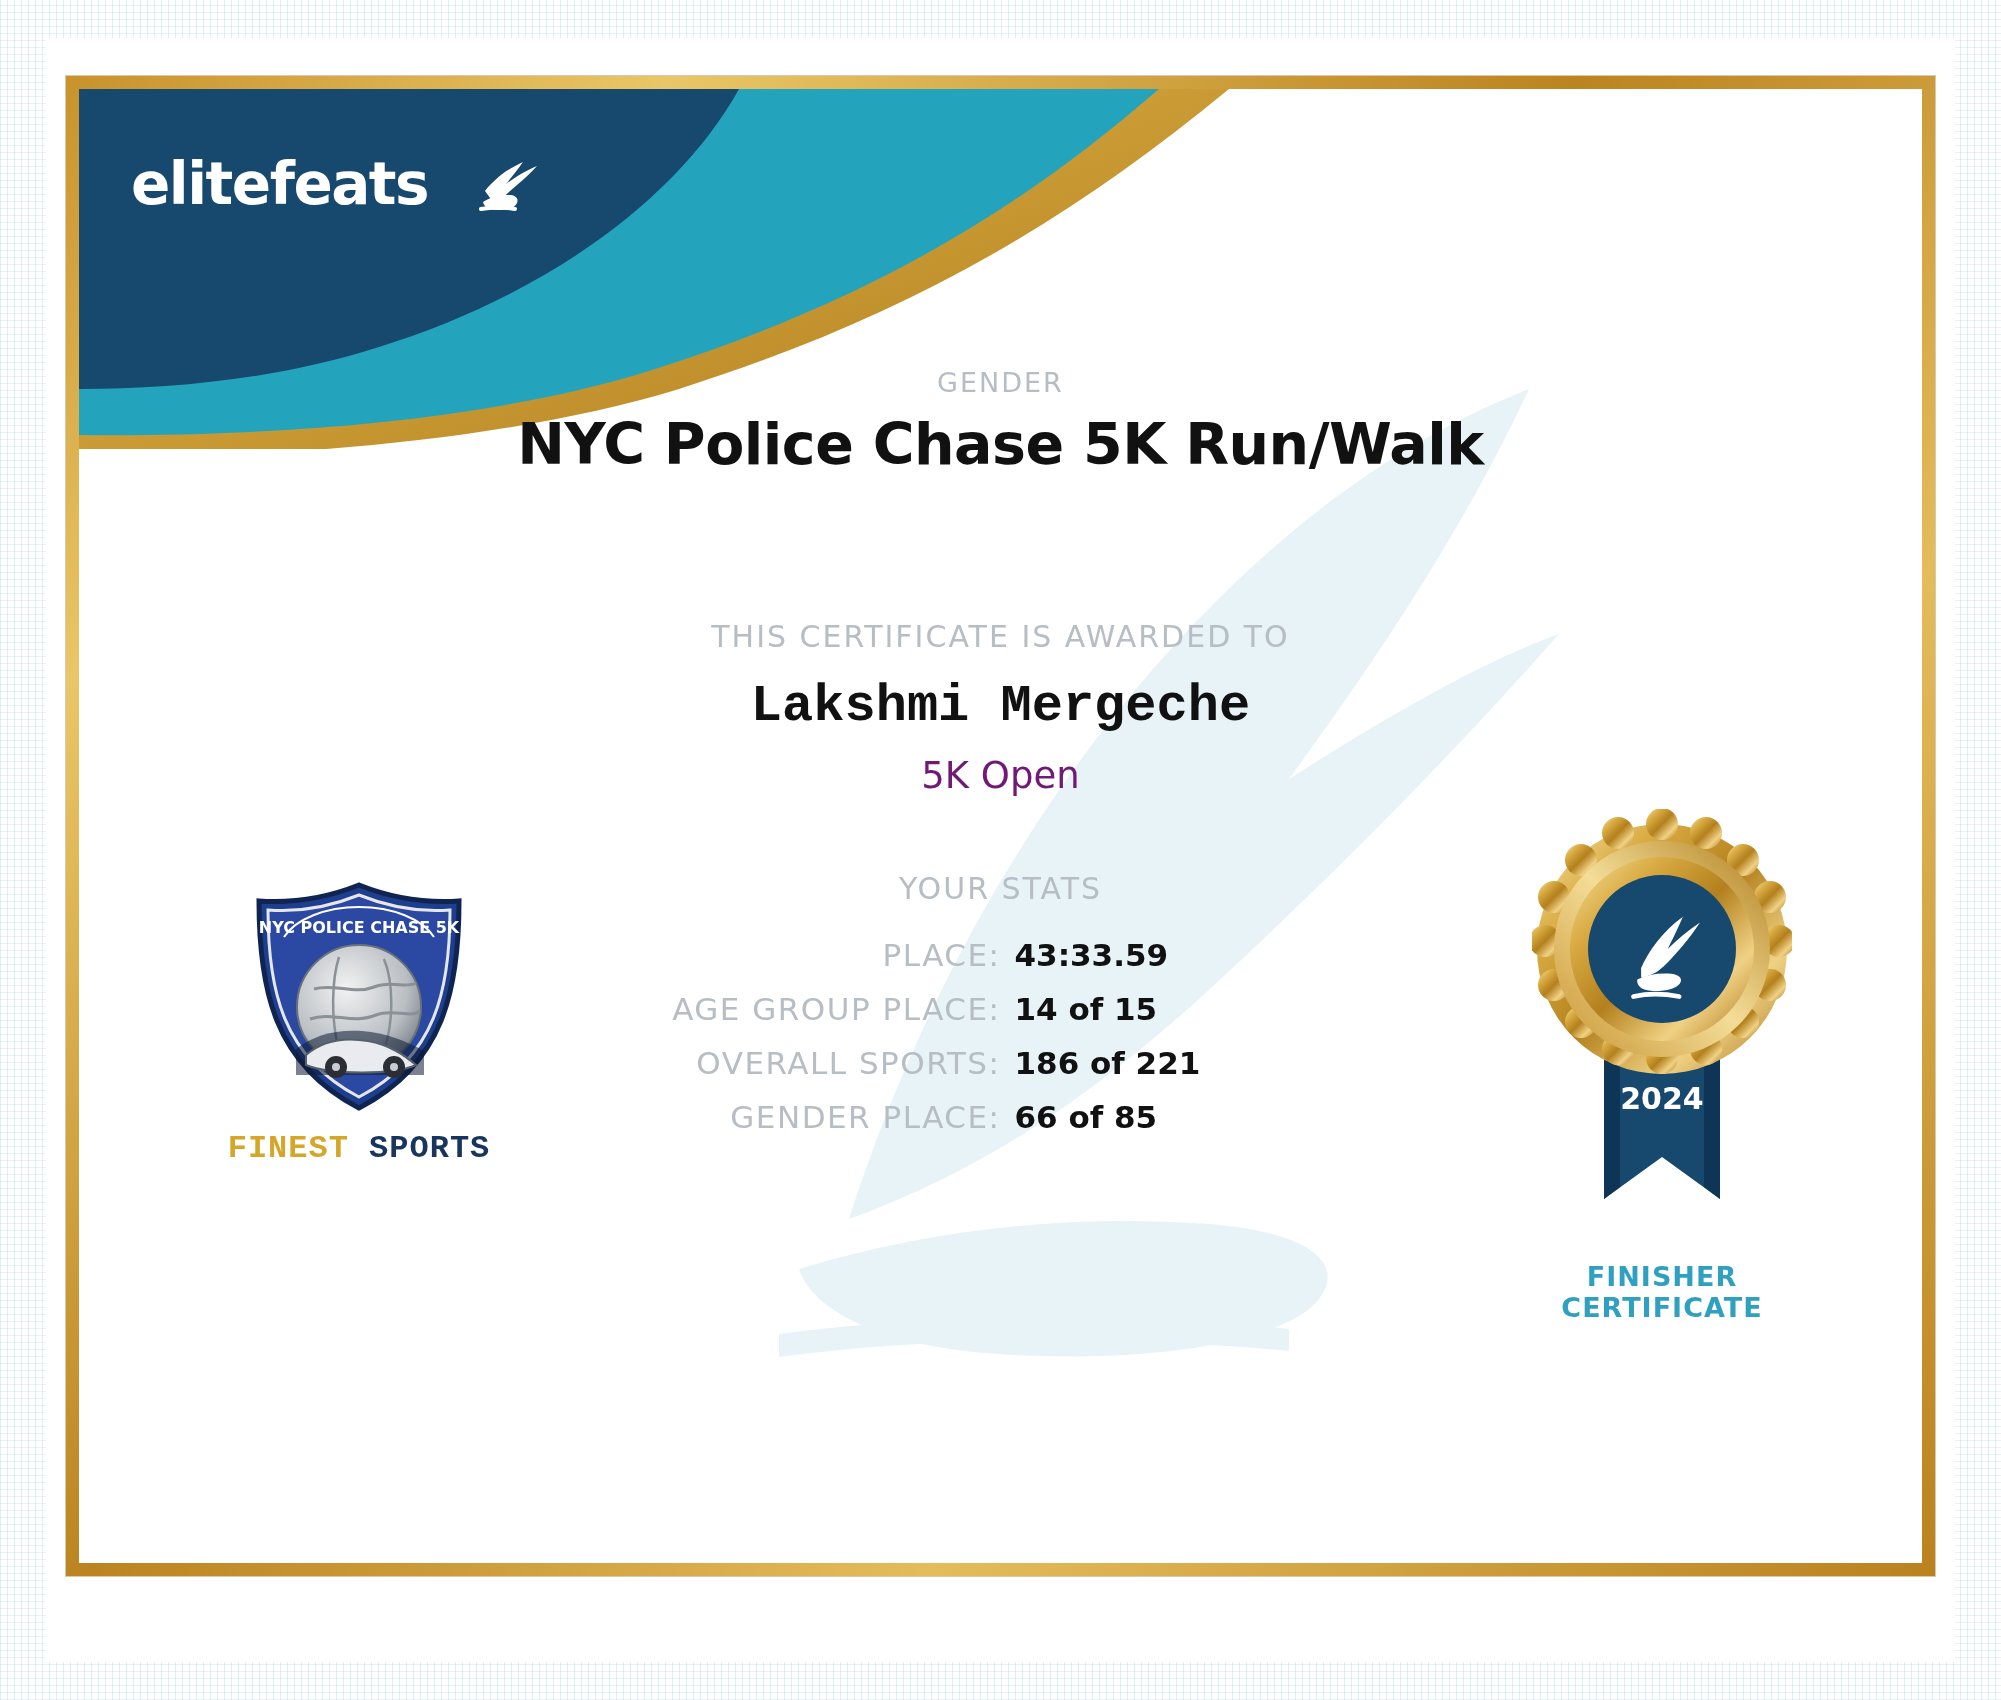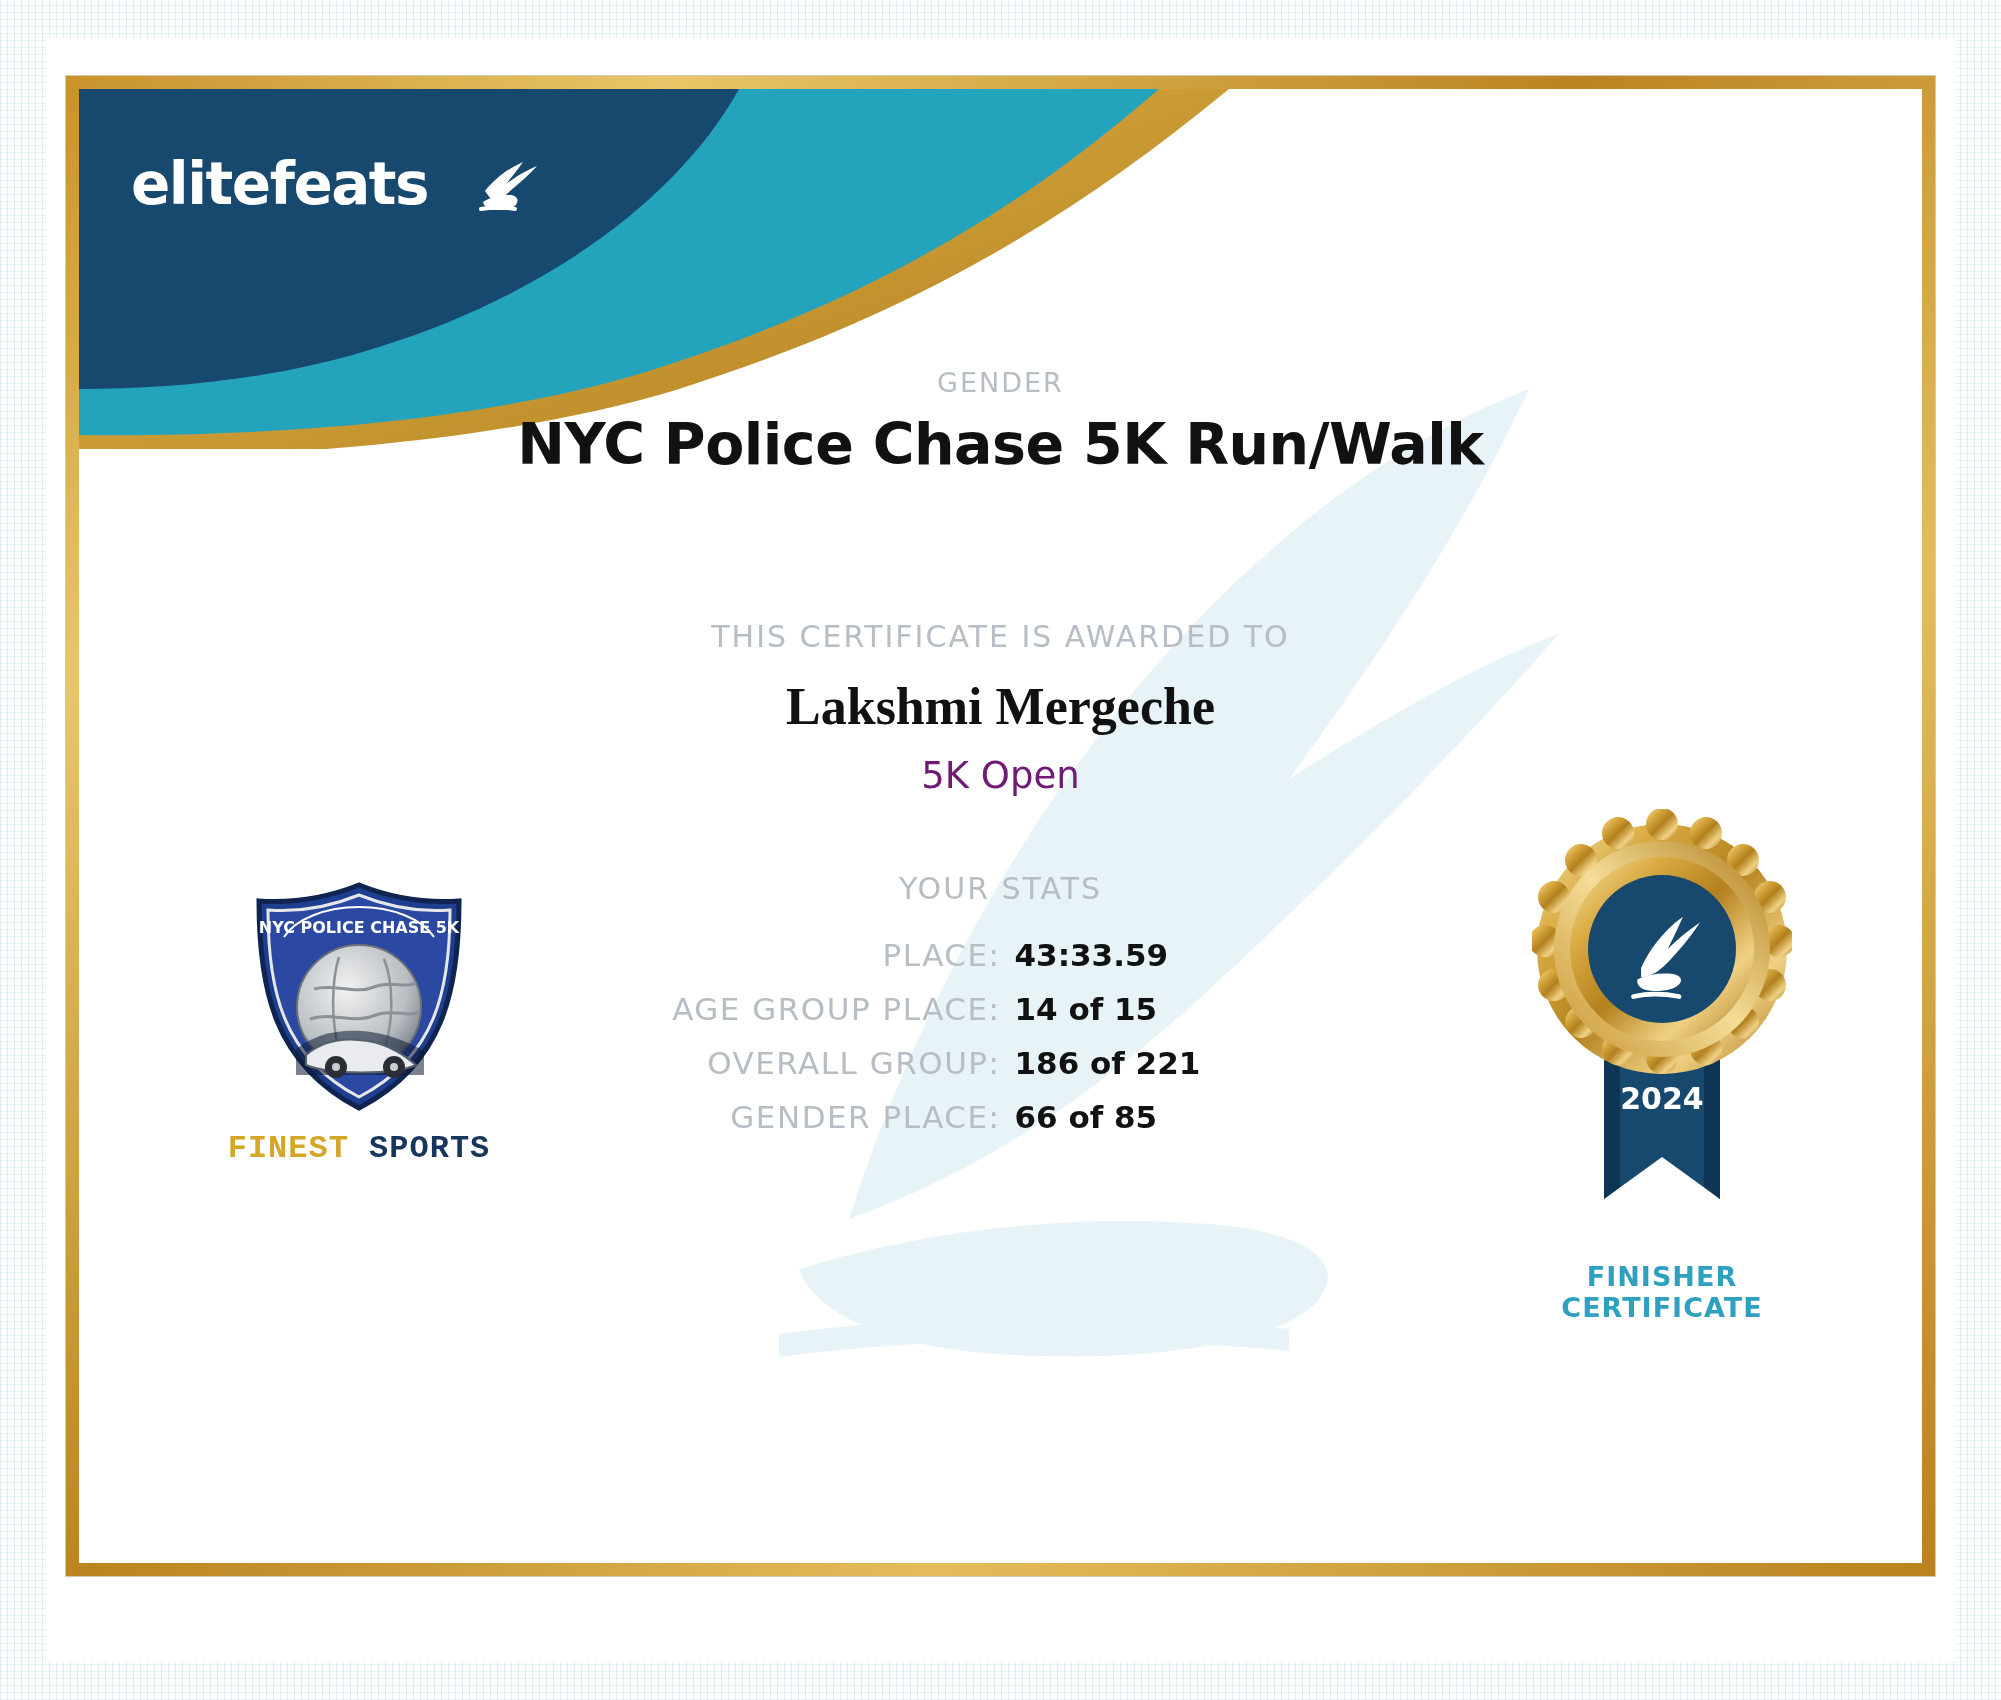--- a/index.html
+++ b/index.html
@@ -140,21 +140,21 @@
     font-size: 30px;
   }
   .recipient {
     position: absolute;
     left: 0; right: 0;
     top: 588px;
     text-align: center;
     color: #111111;
     font-size: 52px;
     font-weight: bold;
-    font-family: Liberation Serif, serif;
+    font-family: Liberation Mono, monospace;
   }
   .division {
     position: absolute;
     left: 0; right: 0;
     top: 665px;
     text-align: center;
     color: #701a75;
     font-size: 37px;
     font-family: "DejaVu Sans", sans-serif;
   }
@@ -304,21 +304,21 @@
         <div class="stats-list">
           <div class="stat-row">
             <div class="stat-key">PLACE:</div>
             <div class="stat-val">43:33.59</div>
           </div>
           <div class="stat-row">
             <div class="stat-key">AGE GROUP PLACE:</div>
             <div class="stat-val">14 of 15</div>
           </div>
           <div class="stat-row">
-            <div class="stat-key">OVERALL GROUP:</div>
+            <div class="stat-key">OVERALL SPORTS:</div>
             <div class="stat-val">186 of 221</div>
           </div>
           <div class="stat-row">
             <div class="stat-key">GENDER PLACE:</div>
             <div class="stat-val">66 of 85</div>
           </div>
         </div>
 
       </div>
 

